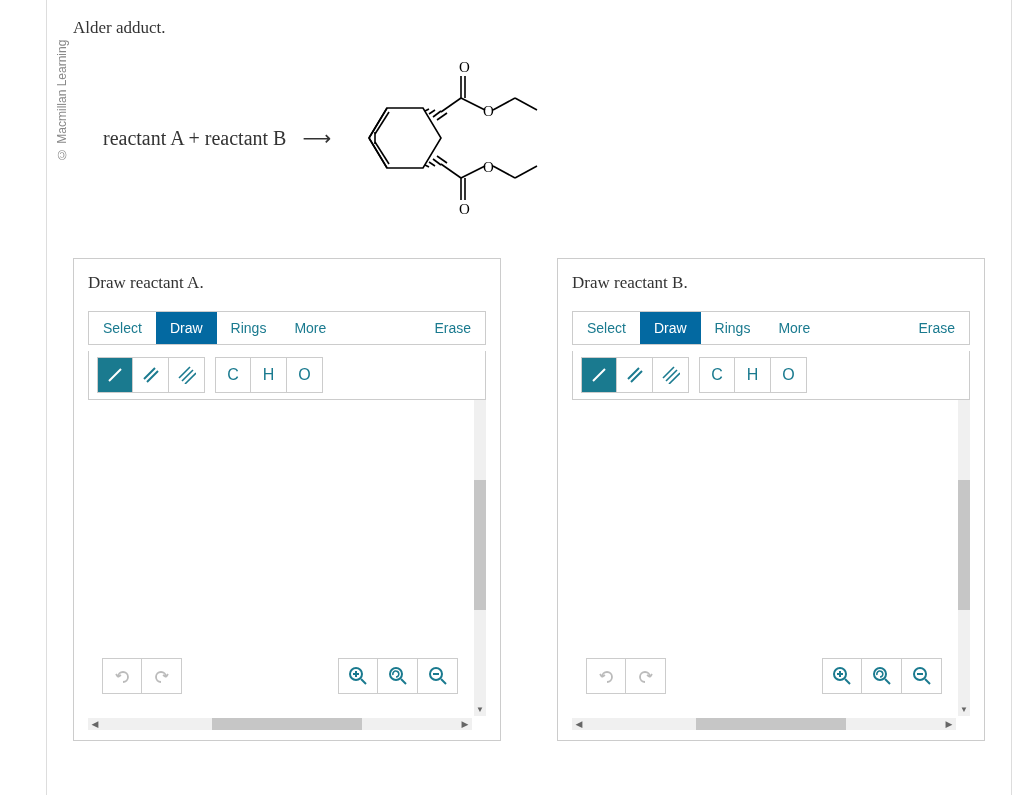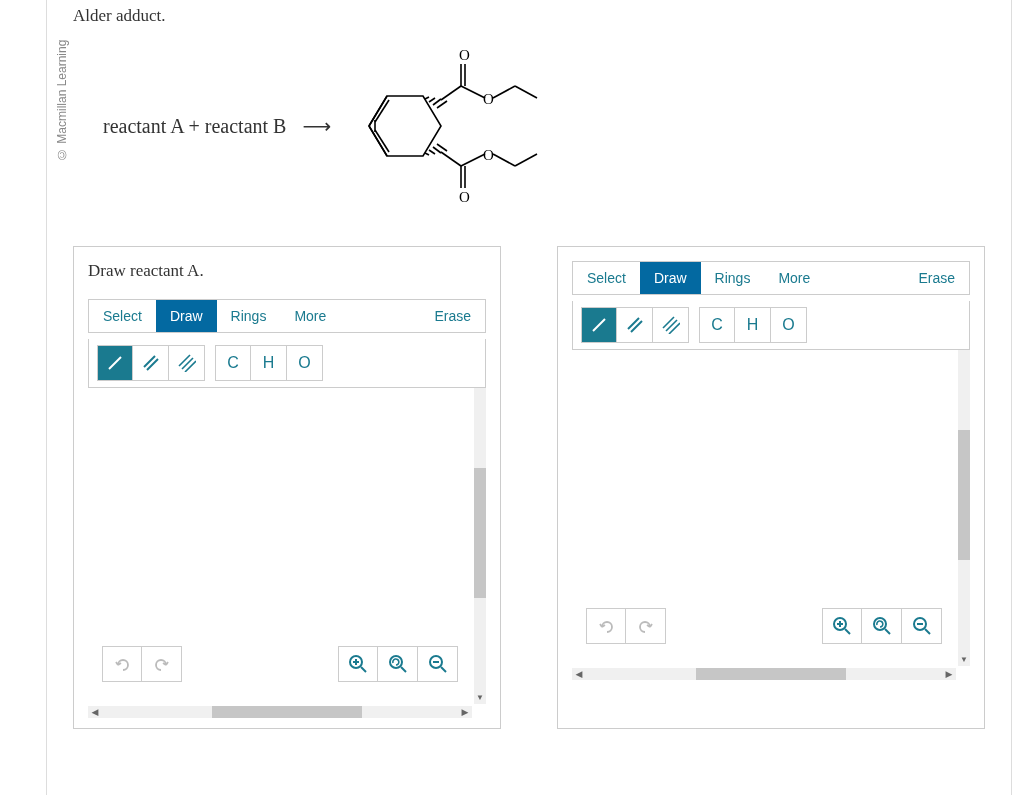--- a/index.html
+++ b/index.html
@@ -28,21 +28,21 @@
     left: 46px;
     top: 0;
     right: 6px;
     bottom: 0;
     border-left: 1px solid #ddd;
     border-right: 1px solid #ddd;
     padding: 0 26px;
   }
   .intro-text {
     font-size: 17px;
-    margin-top: 6px;
+    margin-top: 18px;
     margin-bottom: 20px;
   }
   .reaction {
     display: flex;
     align-items: center;
     margin-left: 30px;
     margin-bottom: 40px;
   }
   .reaction-label {
     font-size: 20px;
@@ -354,20 +354,21 @@
           <div class="arr">◀</div>
           <div class="track">
               <div class="thumb"></div>
             </div>
           <div class="arr">▶</div>
         </div>
       </div>
     </div>
 
     <div class="panel">
+      <div class="panel-title">Draw reactant B.</div>
       <div class="toolbar">
         <div class="tab">Select</div>
         <div class="tab active">Draw</div>
         <div class="tab">Rings</div>
         <div class="tab">More</div>
         <div class="spacer"></div>
         <div class="tab">Erase</div>
       </div>
       <div class="subtoolbar">
         <div class="btn-group">

